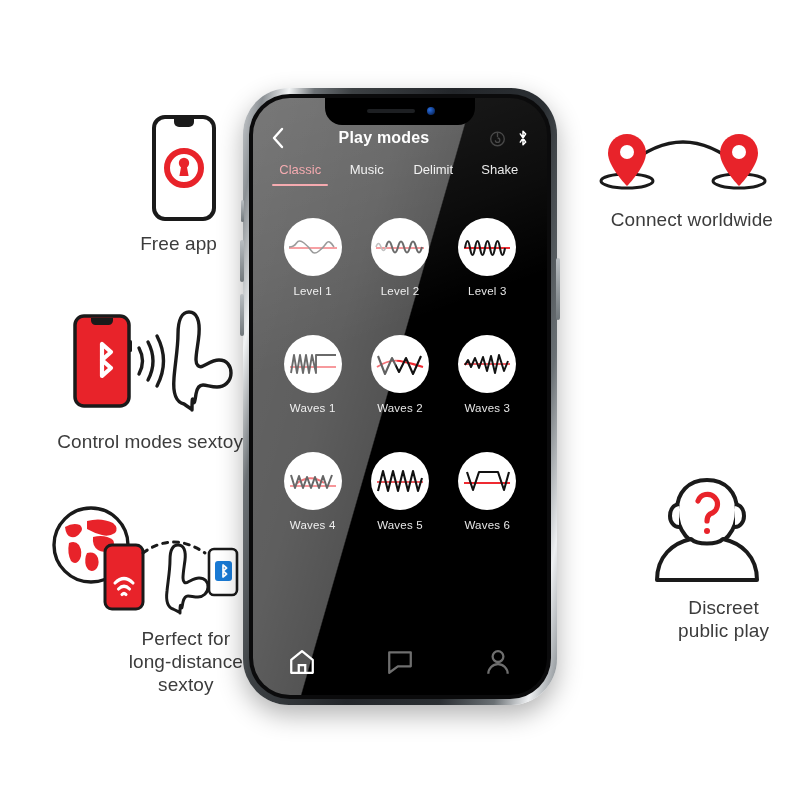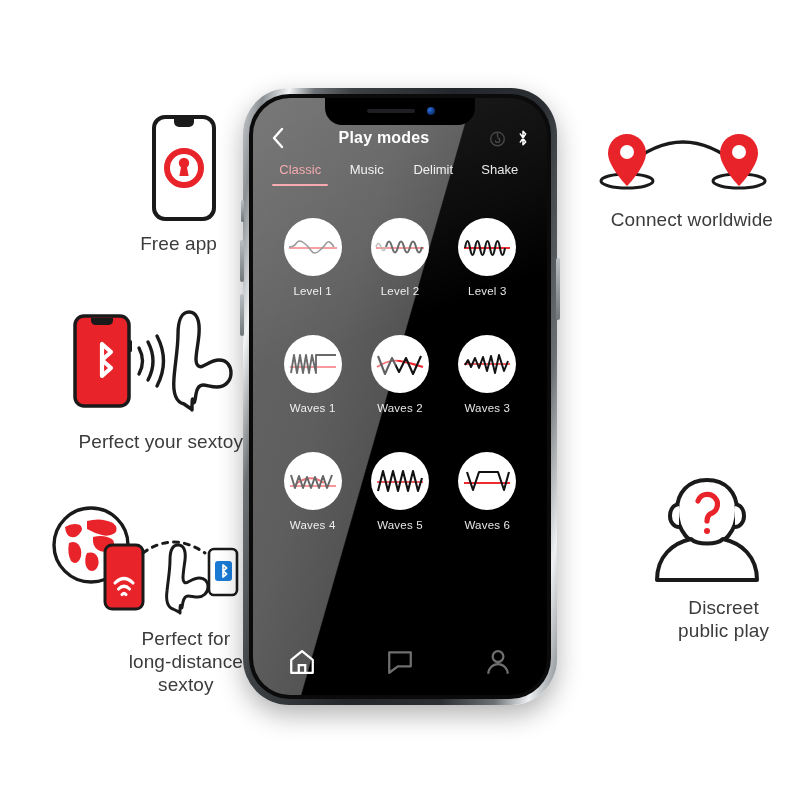--- a/index.html
+++ b/index.html
@@ -198,21 +198,21 @@
         <g fill="none" stroke="#1a1a1a" stroke-width="3.4" stroke-linecap="round">
           <path d="M86 48 q7 13 0 26"></path>
           <path d="M95 42 q10 19 0 38"></path>
           <path d="M104 36 q13 25 0 50"></path>
         </g>
         <path d="M131 104 c-9 -2 -11 -14 -10 -26 c1 -14 4 -30 4 -44 c0 -14 4 -22 11 -22 c8 0 11 9 10 22
                  c-1 12 -3 18 -3 26 c0 5 3 8 7 6 c6 -3 10 -6 16 -6 c8 0 12 6 12 13 c0 9 -7 14 -14 14
                  c-6 0 -10 -2 -14 -2 c-4 0 -6 3 -7 9 c-1 7 -2 12 -3 6 c-1 -4 -1 6 -1 10 c0 -1 -1 -1 -8 -6 z" fill="#fff" stroke="#1a1a1a" stroke-width="3.4" stroke-linejoin="round"></path>
       </svg>
     </div>
-    <div class="cap">Perfect your sextoy</div>
+    <div class="cap">Control modes sextoy</div>
   </div>
 
   <div class="feature f-longdist">
     <div class="art">
       <svg width="200" height="120" viewBox="0 0 200 120">
         <circle cx="48" cy="48" r="37" fill="#fff" stroke="#1a1a1a" stroke-width="3.4"></circle>
         <g fill="#e8232a">
           <path d="M22 30 q8 -5 15 -2 q4 4 0 8 q-3 5 -9 4 q-5 -1 -6 -10z"></path>
           <path d="M26 46 q6 -3 10 2 q4 7 1 14 q-4 7 -9 2 q-4 -8 -2 -18z"></path>
           <path d="M44 24 q14 -4 26 2 q6 5 2 10 q-6 4 -13 2 q-8 -2 -15 -6 z"></path>

